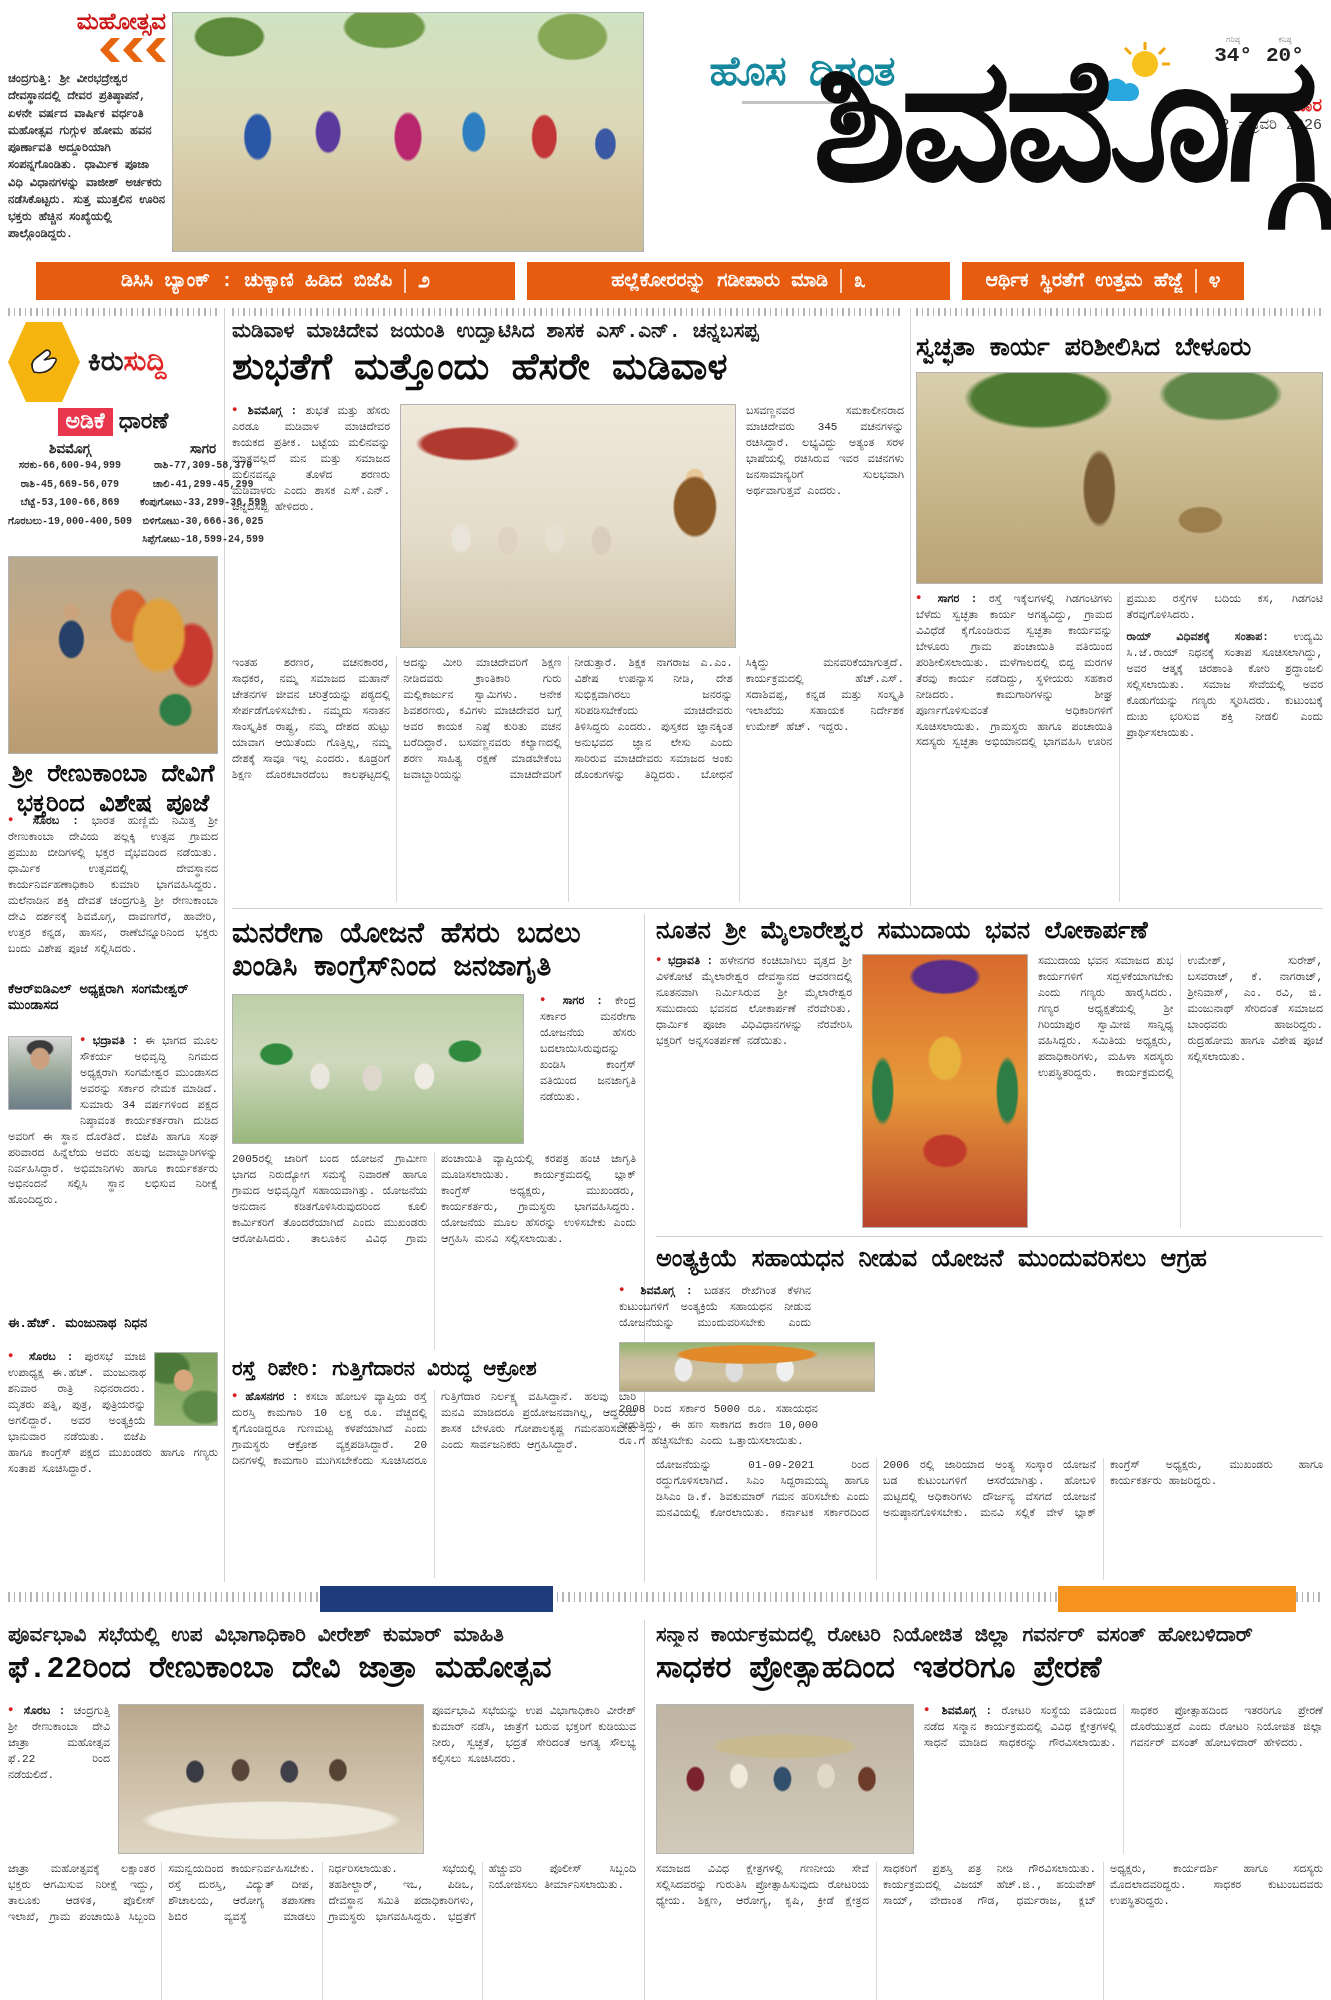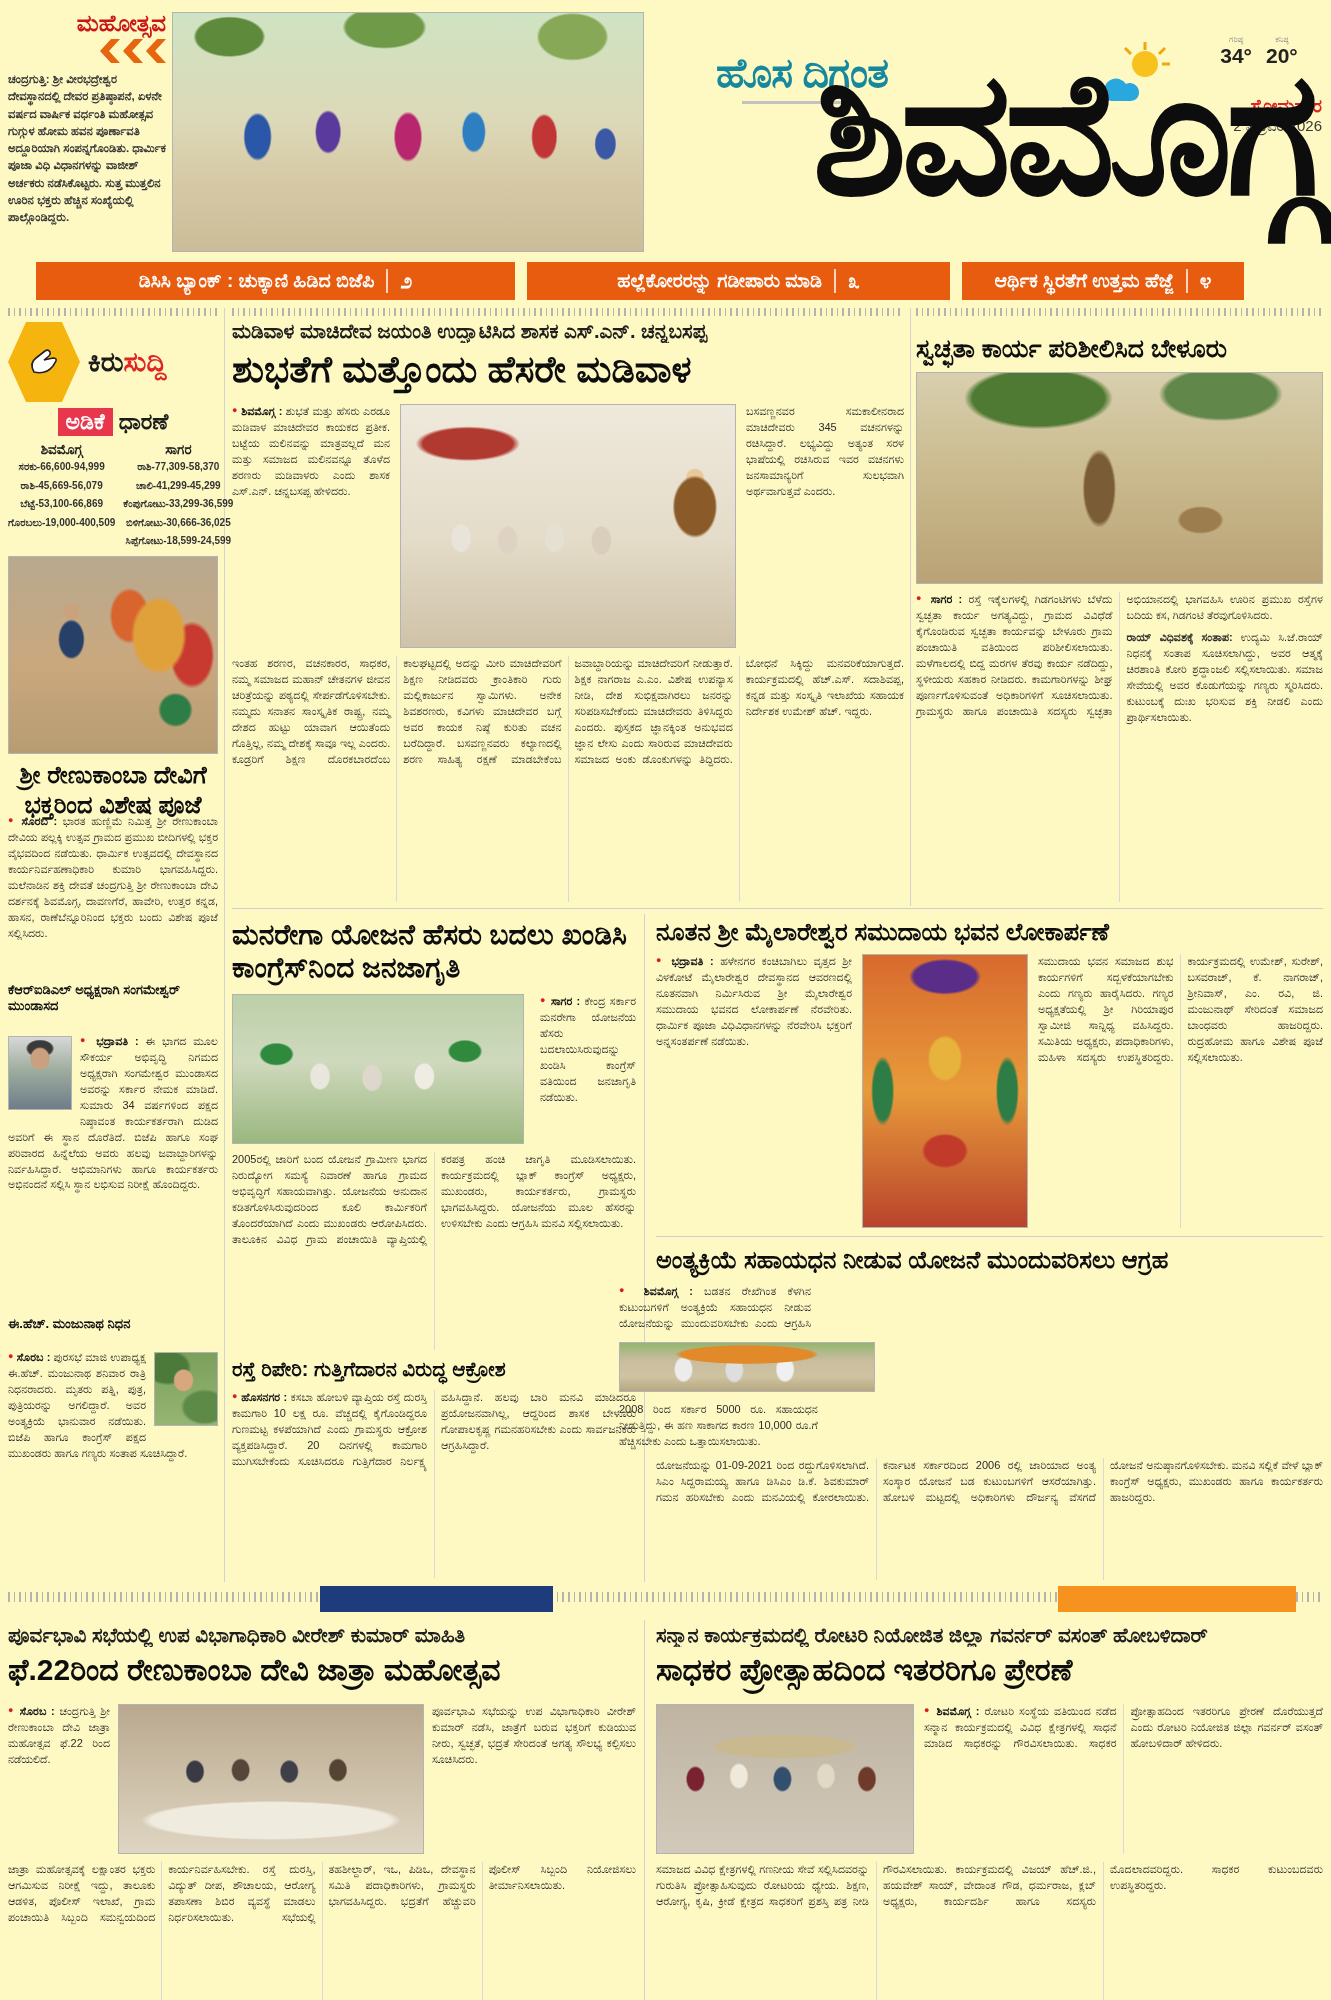--- a/index.html
+++ b/index.html
@@ -1,17 +1,17 @@
 <!DOCTYPE html>
 <html><head>
 <meta charset="utf-8">
 <style>
   html,body{margin:0;padding:0;background:#e9e9e9;}
-  .page{position:relative;width:1331px;height:2000px;background:#fef9c3;margin:0 auto;
-        font-family:Liberation Sans, sans-serif;color:#1c1c1c;overflow:hidden;}
+  .page{position:relative;width:1331px;height:2000px;background:#ffffff;margin:0 auto;
+        font-family:Liberation Mono, monospace;color:#1c1c1c;overflow:hidden;}
   .abs{position:absolute;}
   .ticks{height:8px;background:repeating-linear-gradient(90deg,#a8a8a8 0 1.6px,transparent 1.6px 5.6px);opacity:.85;}
   .vline{width:1px;background:#d2d2d2;}
   .hline{height:1px;background:#cfcfcf;}
   .body-txt{font-size:11px;line-height:1.45;text-align:justify;color:#2b2b2b;overflow:hidden;}
   .body-txt p{margin:0 0 6px 0;}
   .dl{font-weight:bold;color:#111;}
   .dot{color:#d81f1f;font-size:9px;vertical-align:2px;}
   .cols2{column-count:2;column-gap:14px;column-rule:1px solid #d8d8d8;}
   .cols3{column-count:3;column-gap:14px;column-rule:1px solid #d8d8d8;}

